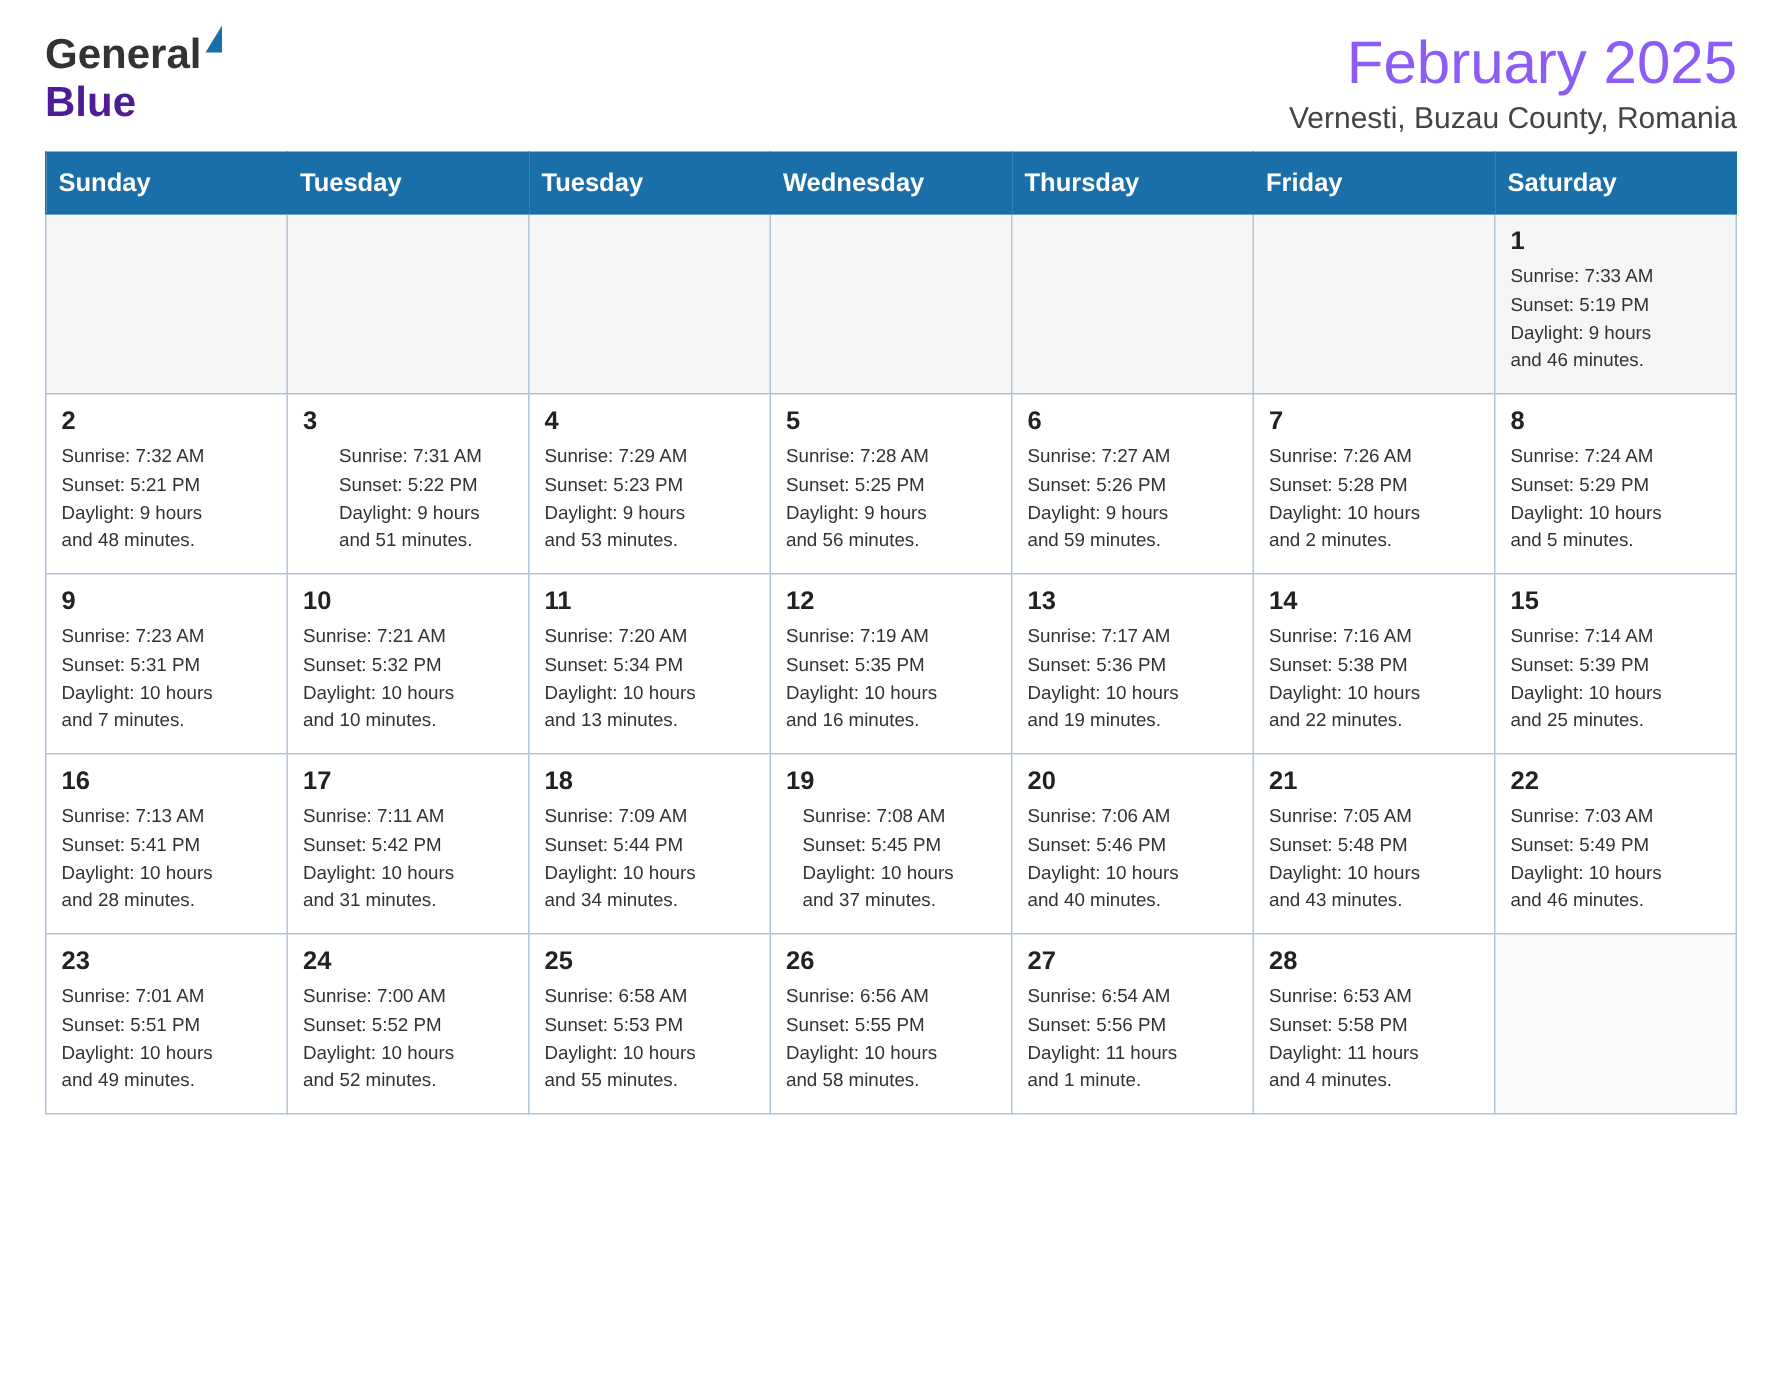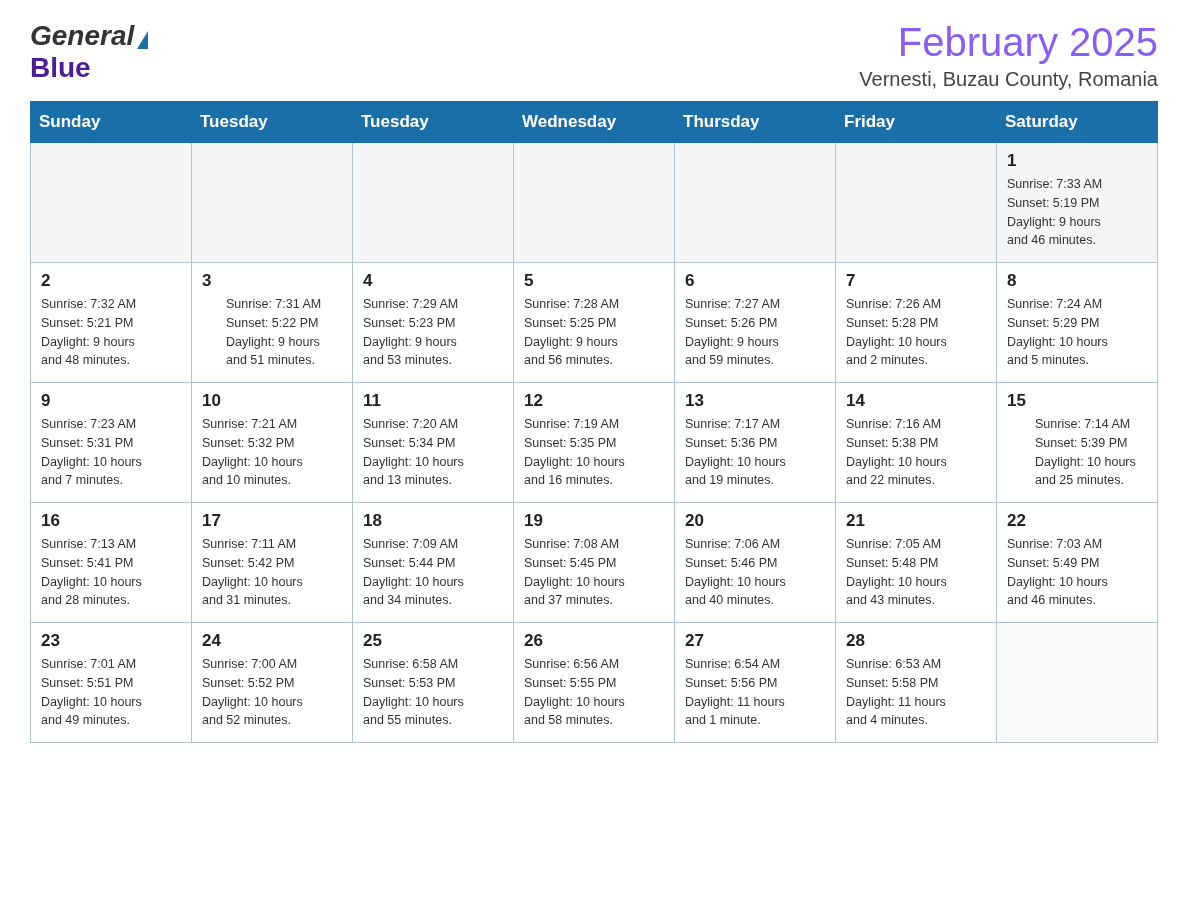--- a/index.html
+++ b/index.html
@@ -79,22 +79,21 @@
     }
     .empty-cell {
       background: #fafafa;
     }
     .logo-wrapper {
       display: flex;
       flex-direction: column;
     }
     .logo-line1 {
       display: flex;
-      align-items: flex-end;
-      font-style: italic;
+      align-items: flex-start;
     }
     .logo-triangle {
       display: inline-block;
       width: 0;
       height: 0;
       border-left: 11px solid transparent;
       border-right: 0px solid transparent;
       border-bottom: 18px solid #1a6fa8;
       margin-left: 3px;
       vertical-align: middle;
@@ -238,21 +237,21 @@
         </td>
         <td>
           <span class="day-number">14</span>
           <div class="day-info" style="white-space: pre-line;">Sunrise: 7:16 AM
 Sunset: 5:38 PM
 Daylight: 10 hours
 and 22 minutes.</div>
         </td>
         <td>
           <span class="day-number">15</span>
-          <div class="day-info" style="white-space: pre-line; margin-left: 28px;">Sunrise: 7:14 AM
+          <div class="day-info" style="white-space: pre-line;">Sunrise: 7:14 AM
 Sunset: 5:39 PM
 Daylight: 10 hours
 and 25 minutes.</div>
         </td>
       </tr>
       <tr>
         <td>
           <span class="day-number">16</span>
           <div class="day-info" style="white-space: pre-line;">Sunrise: 7:13 AM
 Sunset: 5:41 PM
@@ -268,21 +267,21 @@
         </td>
         <td>
           <span class="day-number">18</span>
           <div class="day-info" style="white-space: pre-line;">Sunrise: 7:09 AM
 Sunset: 5:44 PM
 Daylight: 10 hours
 and 34 minutes.</div>
         </td>
         <td>
           <span class="day-number">19</span>
-          <div class="day-info" style="white-space: pre-line;">Sunrise: 7:08 AM
+          <div class="day-info" style="white-space: pre-line; margin-left: 11px;">Sunrise: 7:08 AM
 Sunset: 5:45 PM
 Daylight: 10 hours
 and 37 minutes.</div>
         </td>
         <td>
           <span class="day-number">20</span>
           <div class="day-info" style="white-space: pre-line;">Sunrise: 7:06 AM
 Sunset: 5:46 PM
 Daylight: 10 hours
 and 40 minutes.</div>

